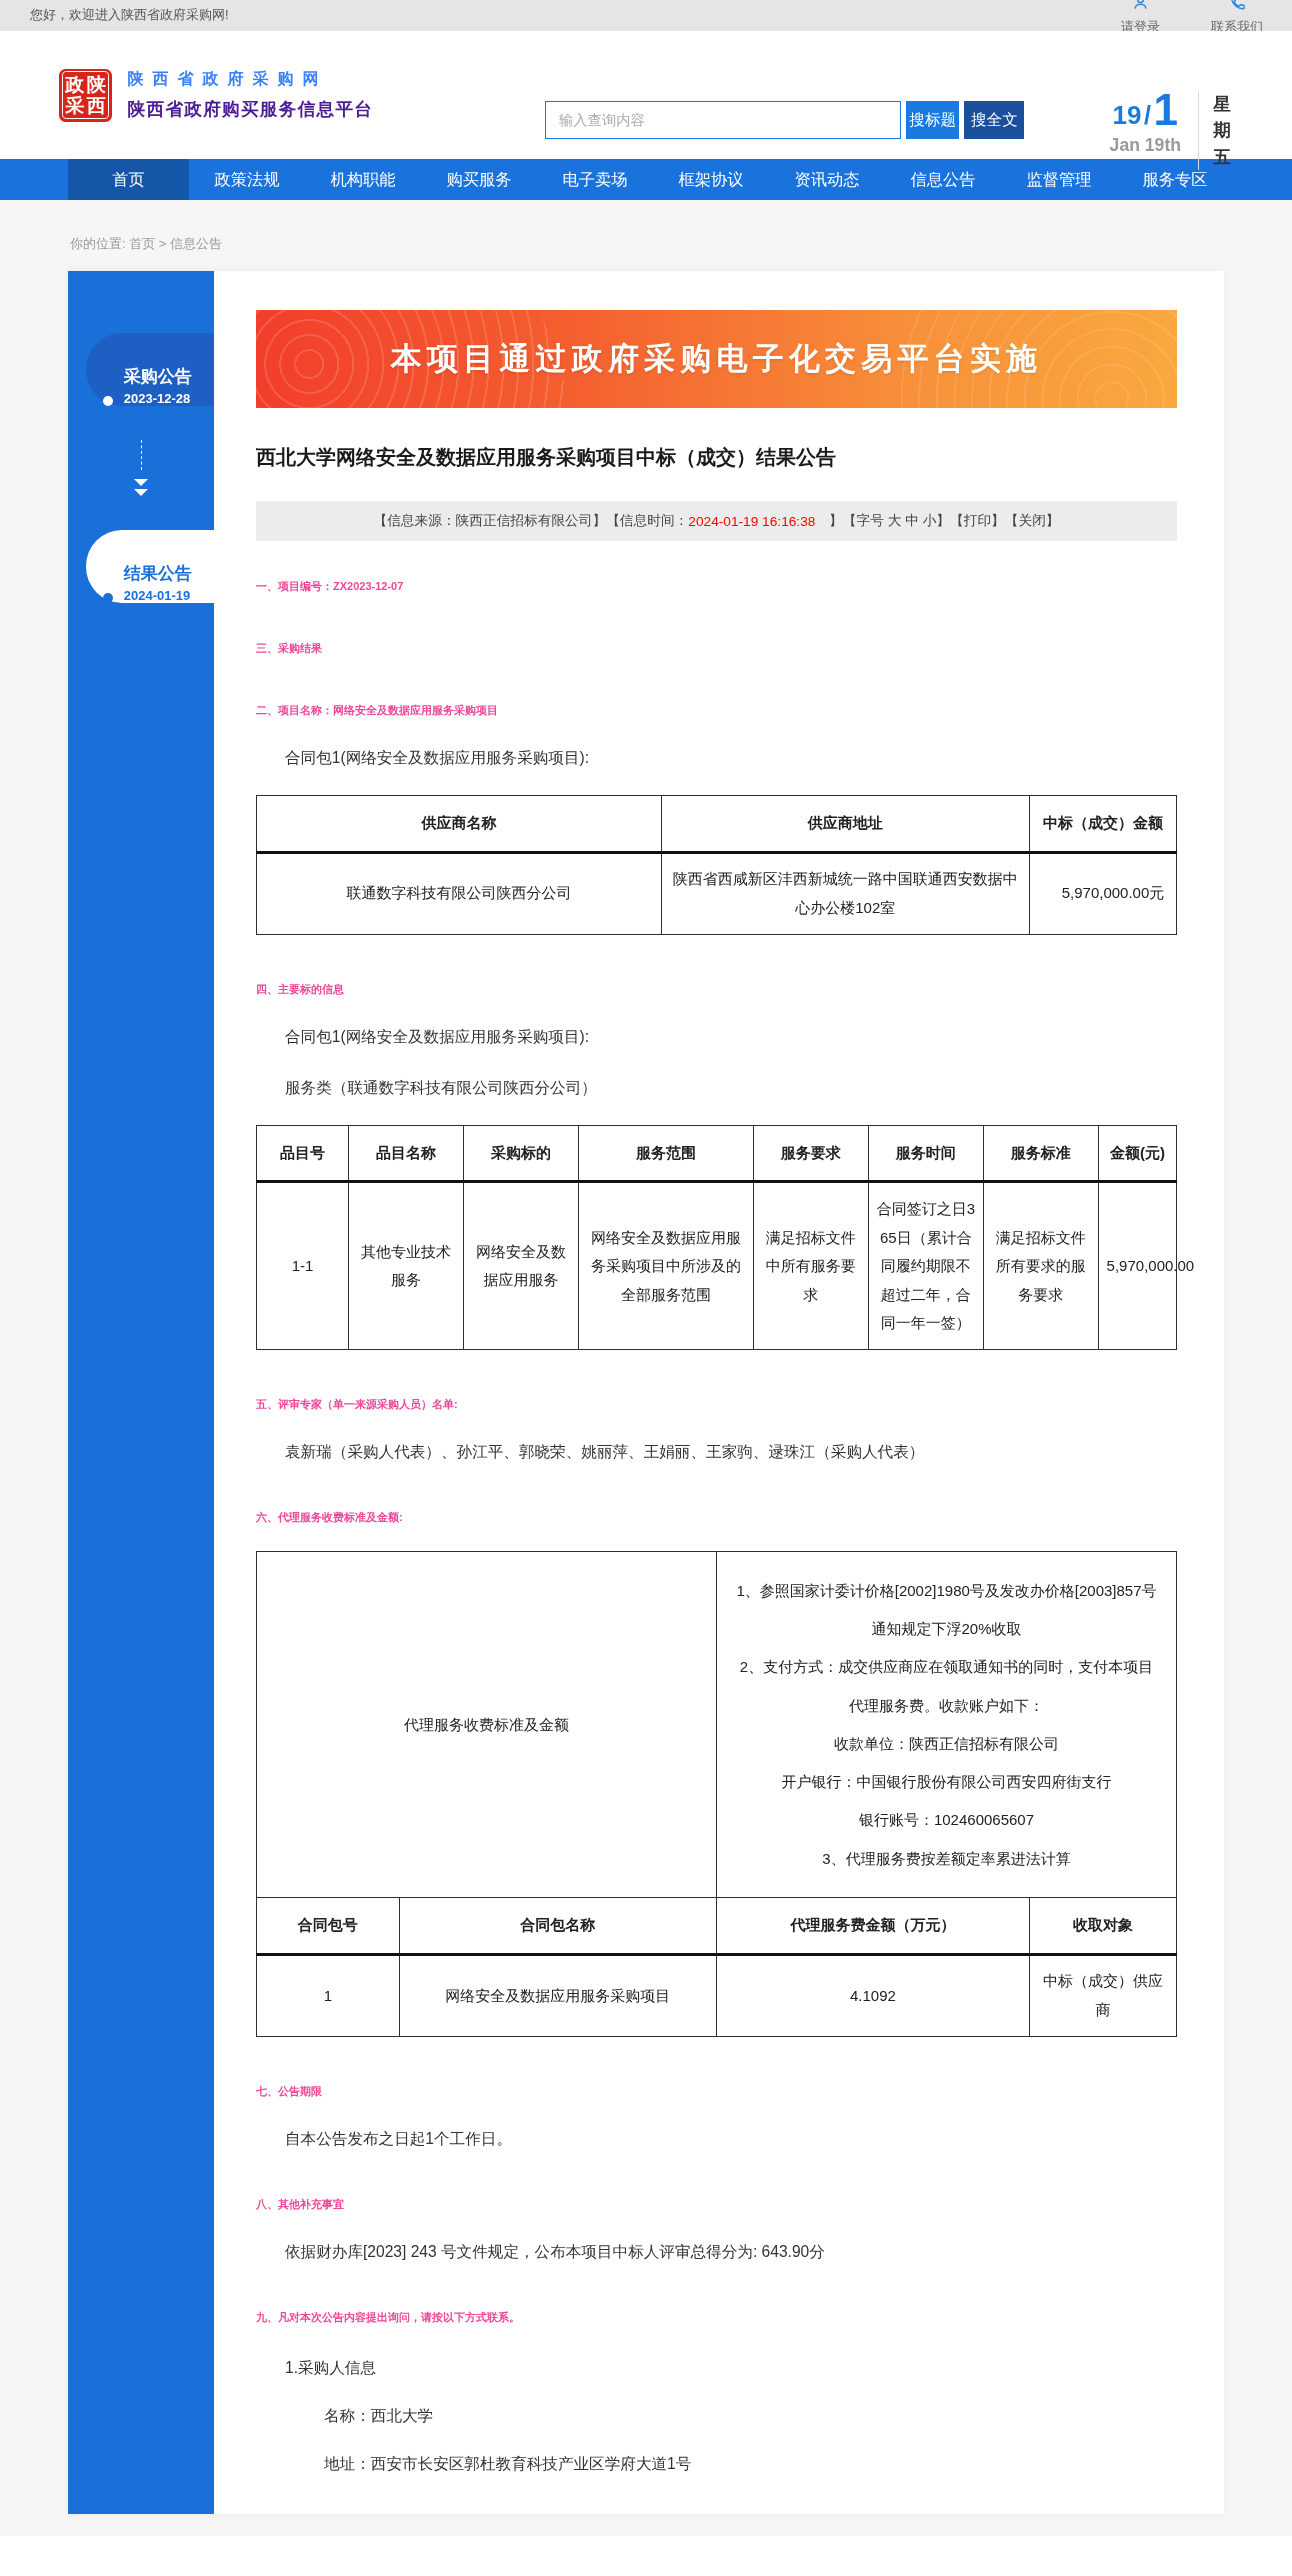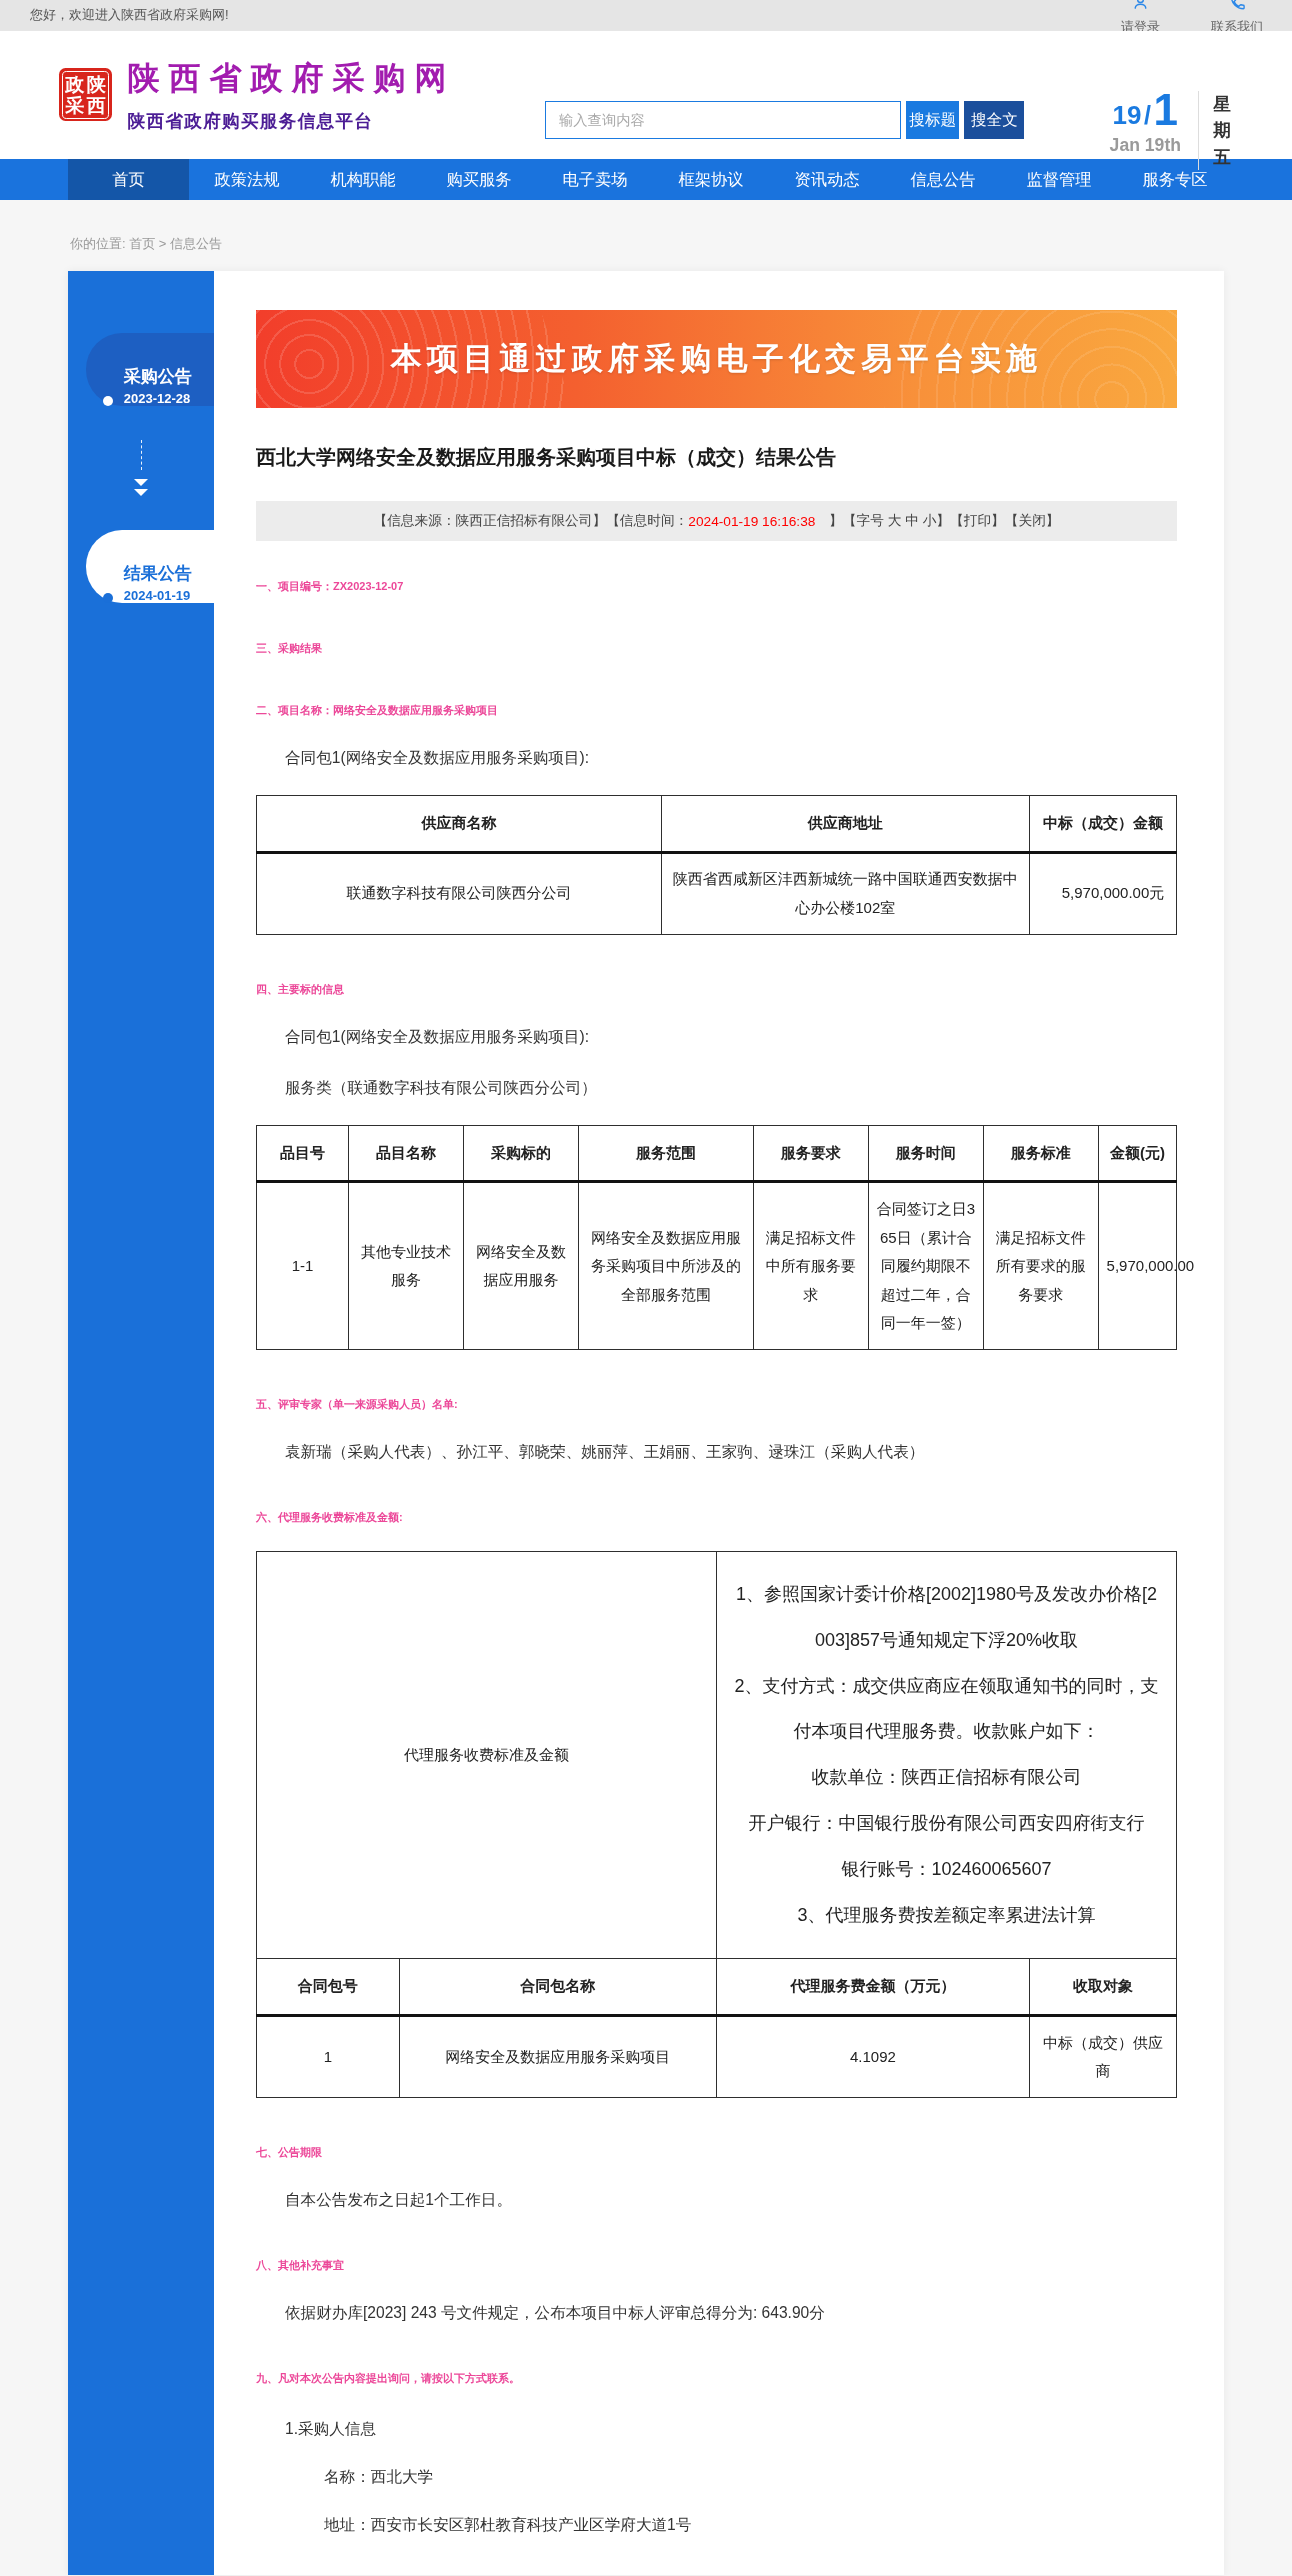--- a/index.html
+++ b/index.html
@@ -11,21 +11,21 @@
   .tb-item { display:flex; align-items:center; gap:6.5px; color:#666; cursor:pointer;flex-direction:column; }
   .tb-item svg { display:block; }
 
   
   .header { height:128px; background:#fff; position:relative; display:flex; align-items:center; padding:0 59px; }
   .logo-wrap { display:flex; align-items:center; cursor:pointer; }
   .logo-seal { width:53px; height:53px; background:#d8251c; border-radius:6.5px; position:relative; display:grid; grid-template-columns:1fr 1fr; grid-template-rows:1fr 1fr; padding:5.2px; }
   .logo-seal::after { content:""; position:absolute; inset:2.6px; border:1.3px solid #fff; border-radius:4.6px; pointer-events:none; }
   .logo-seal span { color:#fff; font-size:19px; font-weight:bold; display:flex; align-items:center; justify-content:center; line-height:1; }
   .site-names { margin-left:15.6px; }
-  .site-title { font-size:32px; font-weight:bold; color:#a21caf; letter-spacing:9px; white-space:nowrap; }
+  .site-title { font-size:16px; font-weight:bold; color:#3b82f6; letter-spacing:9px; white-space:nowrap; }
   .site-sub { font-size:17.6px; font-weight:bold; color:#4c1d95; letter-spacing:1.3px; margin-top:7.8px; }
   .search-area { position:absolute; left:545px; top:70px; display:flex; }
   .search-input { width:356px; height:38px; border:1.3px solid #1a7ae0; font-size:14.3px; padding:0 13px; color:#333; outline:none; }
   .search-input::placeholder { color:#a9a9a9; }
   .search-btn { height:38px; border:none; color:#fff; font-size:15.6px; margin-left:5.2px; cursor:pointer; font-family:inherit; }
   .btn-title { width:53px; background:#1a7ae0; }
   .btn-full { width:60px; background:#1b4f9c; }
   .date-widget { position:absolute; right:60px; top:60px; display:flex; }
   .date-nums { text-align:center; }
   .date-line { display:flex; align-items:flex-end; justify-content:center; color:#1a7ae0; font-weight:bold; }
@@ -75,21 +75,21 @@
   .sec-h.first { margin-top:38px; }
   .sec-sub, .sec-body { margin-top:30px; padding-left:29px; font-size:15.6px; color:#333; }
 
   table { width:100%; border-collapse:collapse; margin-top:26px; font-size:15px; color:#222; table-layout:fixed; }
   th, td { border:1.3px solid #2e2e2e; text-align:center; vertical-align:middle; padding:11.7px 7.8px; line-height:1.9; word-break:break-all; }
   th { font-weight:bold; border-bottom:3.3px solid #111; padding:13px 7.8px; }
   tr.mid-head th { border-bottom:3.3px solid #111; }
   .amt-right { text-align:right; padding-right:11.7px; white-space:nowrap; }
   .nowrap { white-space:nowrap; }
   .fee-cell { text-align:center; padding:19.5px 15.6px; }
-  .fee-cell p { line-height:2.55; font-size:18px; }
+  .fee-cell p { line-height:2.55; font-size:15px; }
 
   .contact-title { margin-top:33px; padding-left:29px; font-size:15.6px; }
   .contact-line { margin-top:27px; padding-left:68px; font-size:15.6px; }
 </style>
 </head>
 <body>
 
 <div class="topbar">
   <span>您好，欢迎进入陕西省政府采购网!</span>
   <div class="topbar-right">

